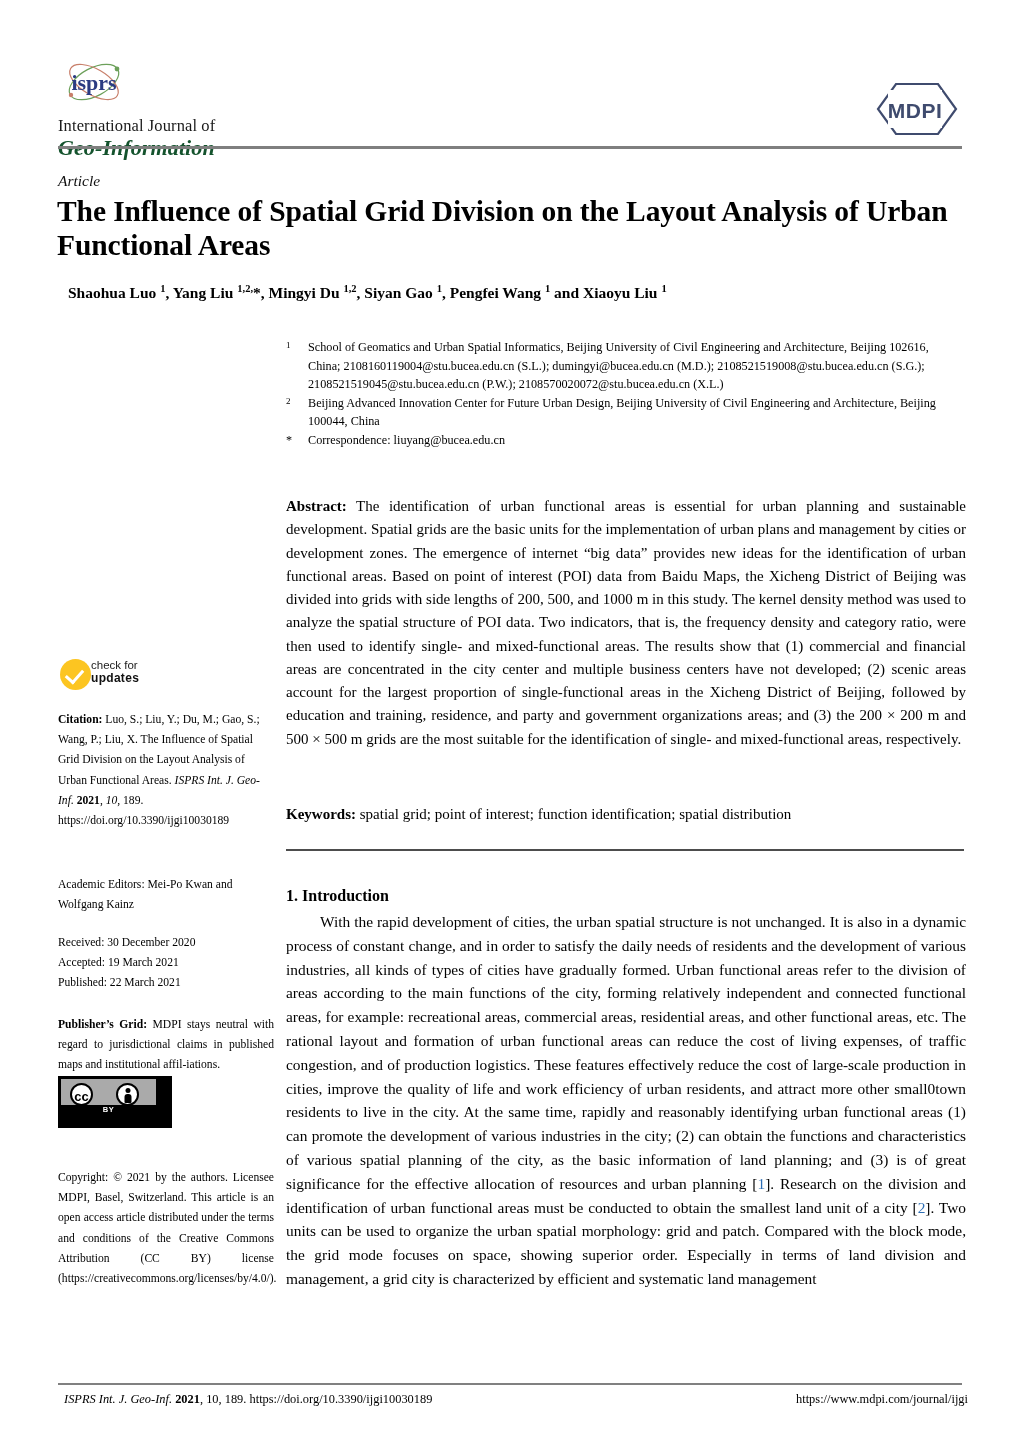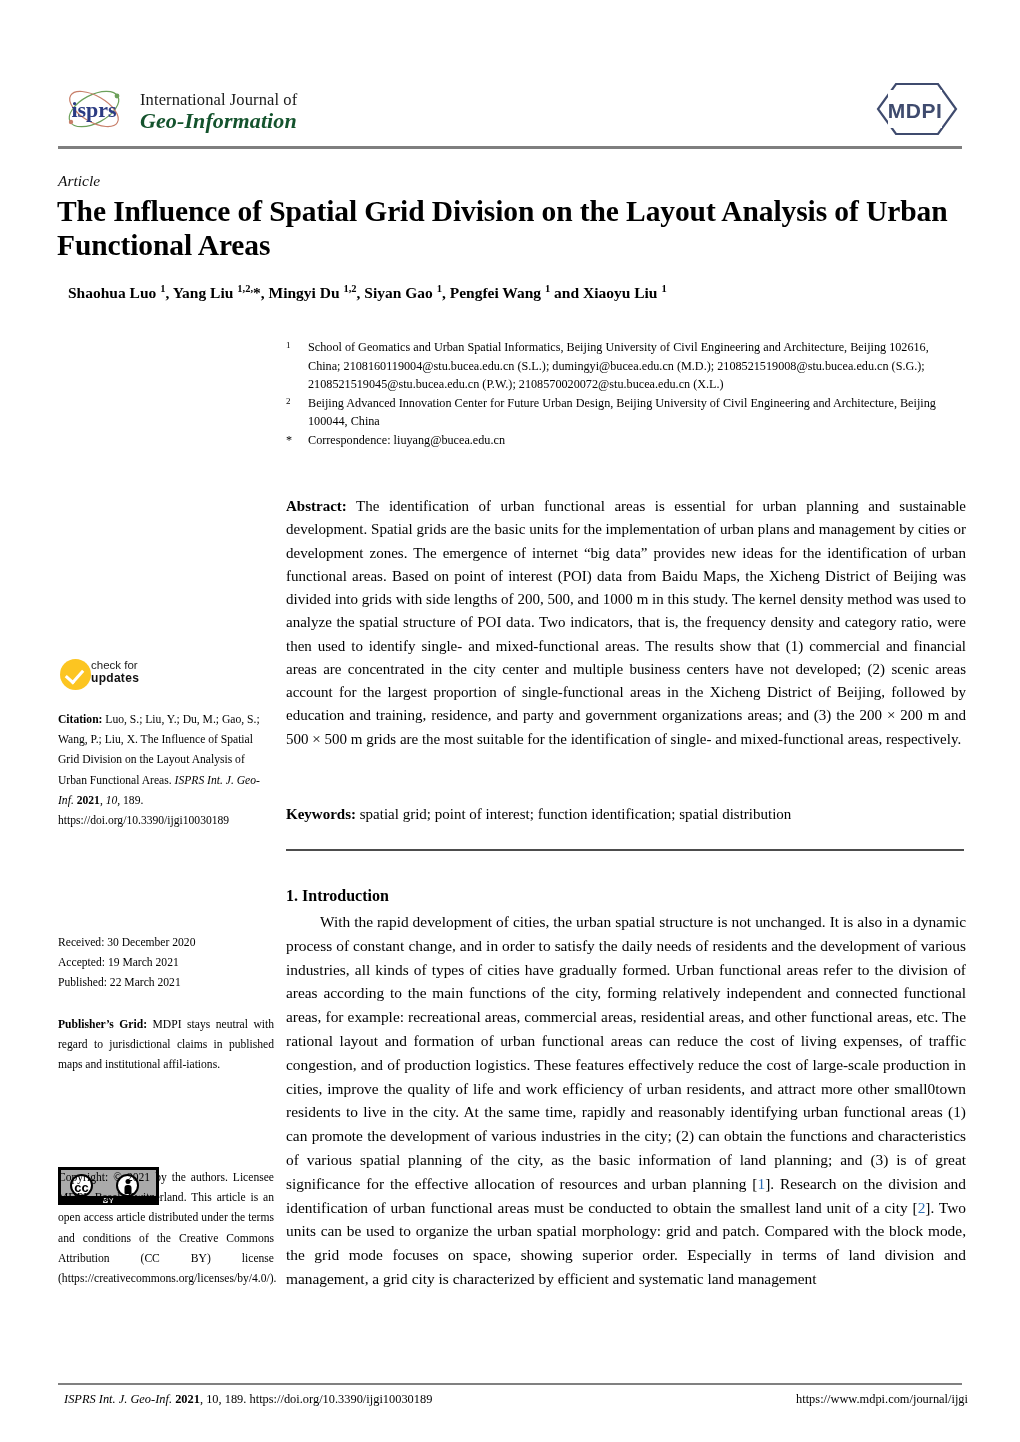--- a/index.html
+++ b/index.html
@@ -26,22 +26,23 @@
     left: 58px;
     top: 78px;
     width: 904px;
     height: 62px;
     display: flex;
     align-items: center;
     justify-content: space-between;
   }
   .journal-brand {
     display: flex;
-    align-items: flex-end;
+    align-items: flex-start;
     gap: 10px;
+    flex-direction: column;
   }
   .isprs-logo {
     width: 72px;
     height: 50px;
     position: relative;
     flex: none;
   }
   .journal-titles {
     line-height: 1.12;
   }
@@ -253,25 +254,26 @@
     width: 216px;
     font-size: 11.6px;
     line-height: 1.74;
     text-align: justify;
   }
   .pub-note b { font-weight: bold; }
 
   .cc-badge {
     position: absolute;
     left: 58px;
-    top: 1167px;
+    top: 1076px;
     width: 101px;
-    height: 38px;
+    height: 52px;
     background: #000000;
     display: block;
+    padding-left: 13px;
   }
   .cc-inner {
     position: absolute;
     left: 3px;
     top: 3px;
     width: 95px;
     height: 26px;
     background: #aaaaaa;
   }
   .cc-mark {
@@ -433,20 +435,21 @@
     <div class="cu-text">
       <div class="cu-l1">check for</div>
       <div class="cu-l2">updates</div>
     </div>
   </div>
 
   <div class="citation">
     <b>Citation:</b><span> Luo, S.; Liu, Y.; Du, M.; Gao, S.; Wang, P.; Liu, X. The Influence of Spatial Grid Division on the Layout Analysis of Urban Functional Areas. </span><i>ISPRS Int. J. Geo-Inf.</i> <b>2021</b>, <i>10</i>, <span>189</span>. <span>https://doi.org/10.3390/ijgi10030189</span>
   </div>
 
+  <div class="editors">Academic Editors: Mei-Po Kwan and Wolfgang Kainz</div>
 
   <div class="dates">
     <div>Received: 30 December 2020</div>
     <div>Accepted: 19 March 2021</div>
     <div>Published: 22 March 2021</div>
   </div>
 
   <div class="pub-note">
     <b>Publisher’s Grid:</b><span> MDPI stays neutral with regard to jurisdictional claims in published maps and institutional affil-iations.</span>
   </div>

